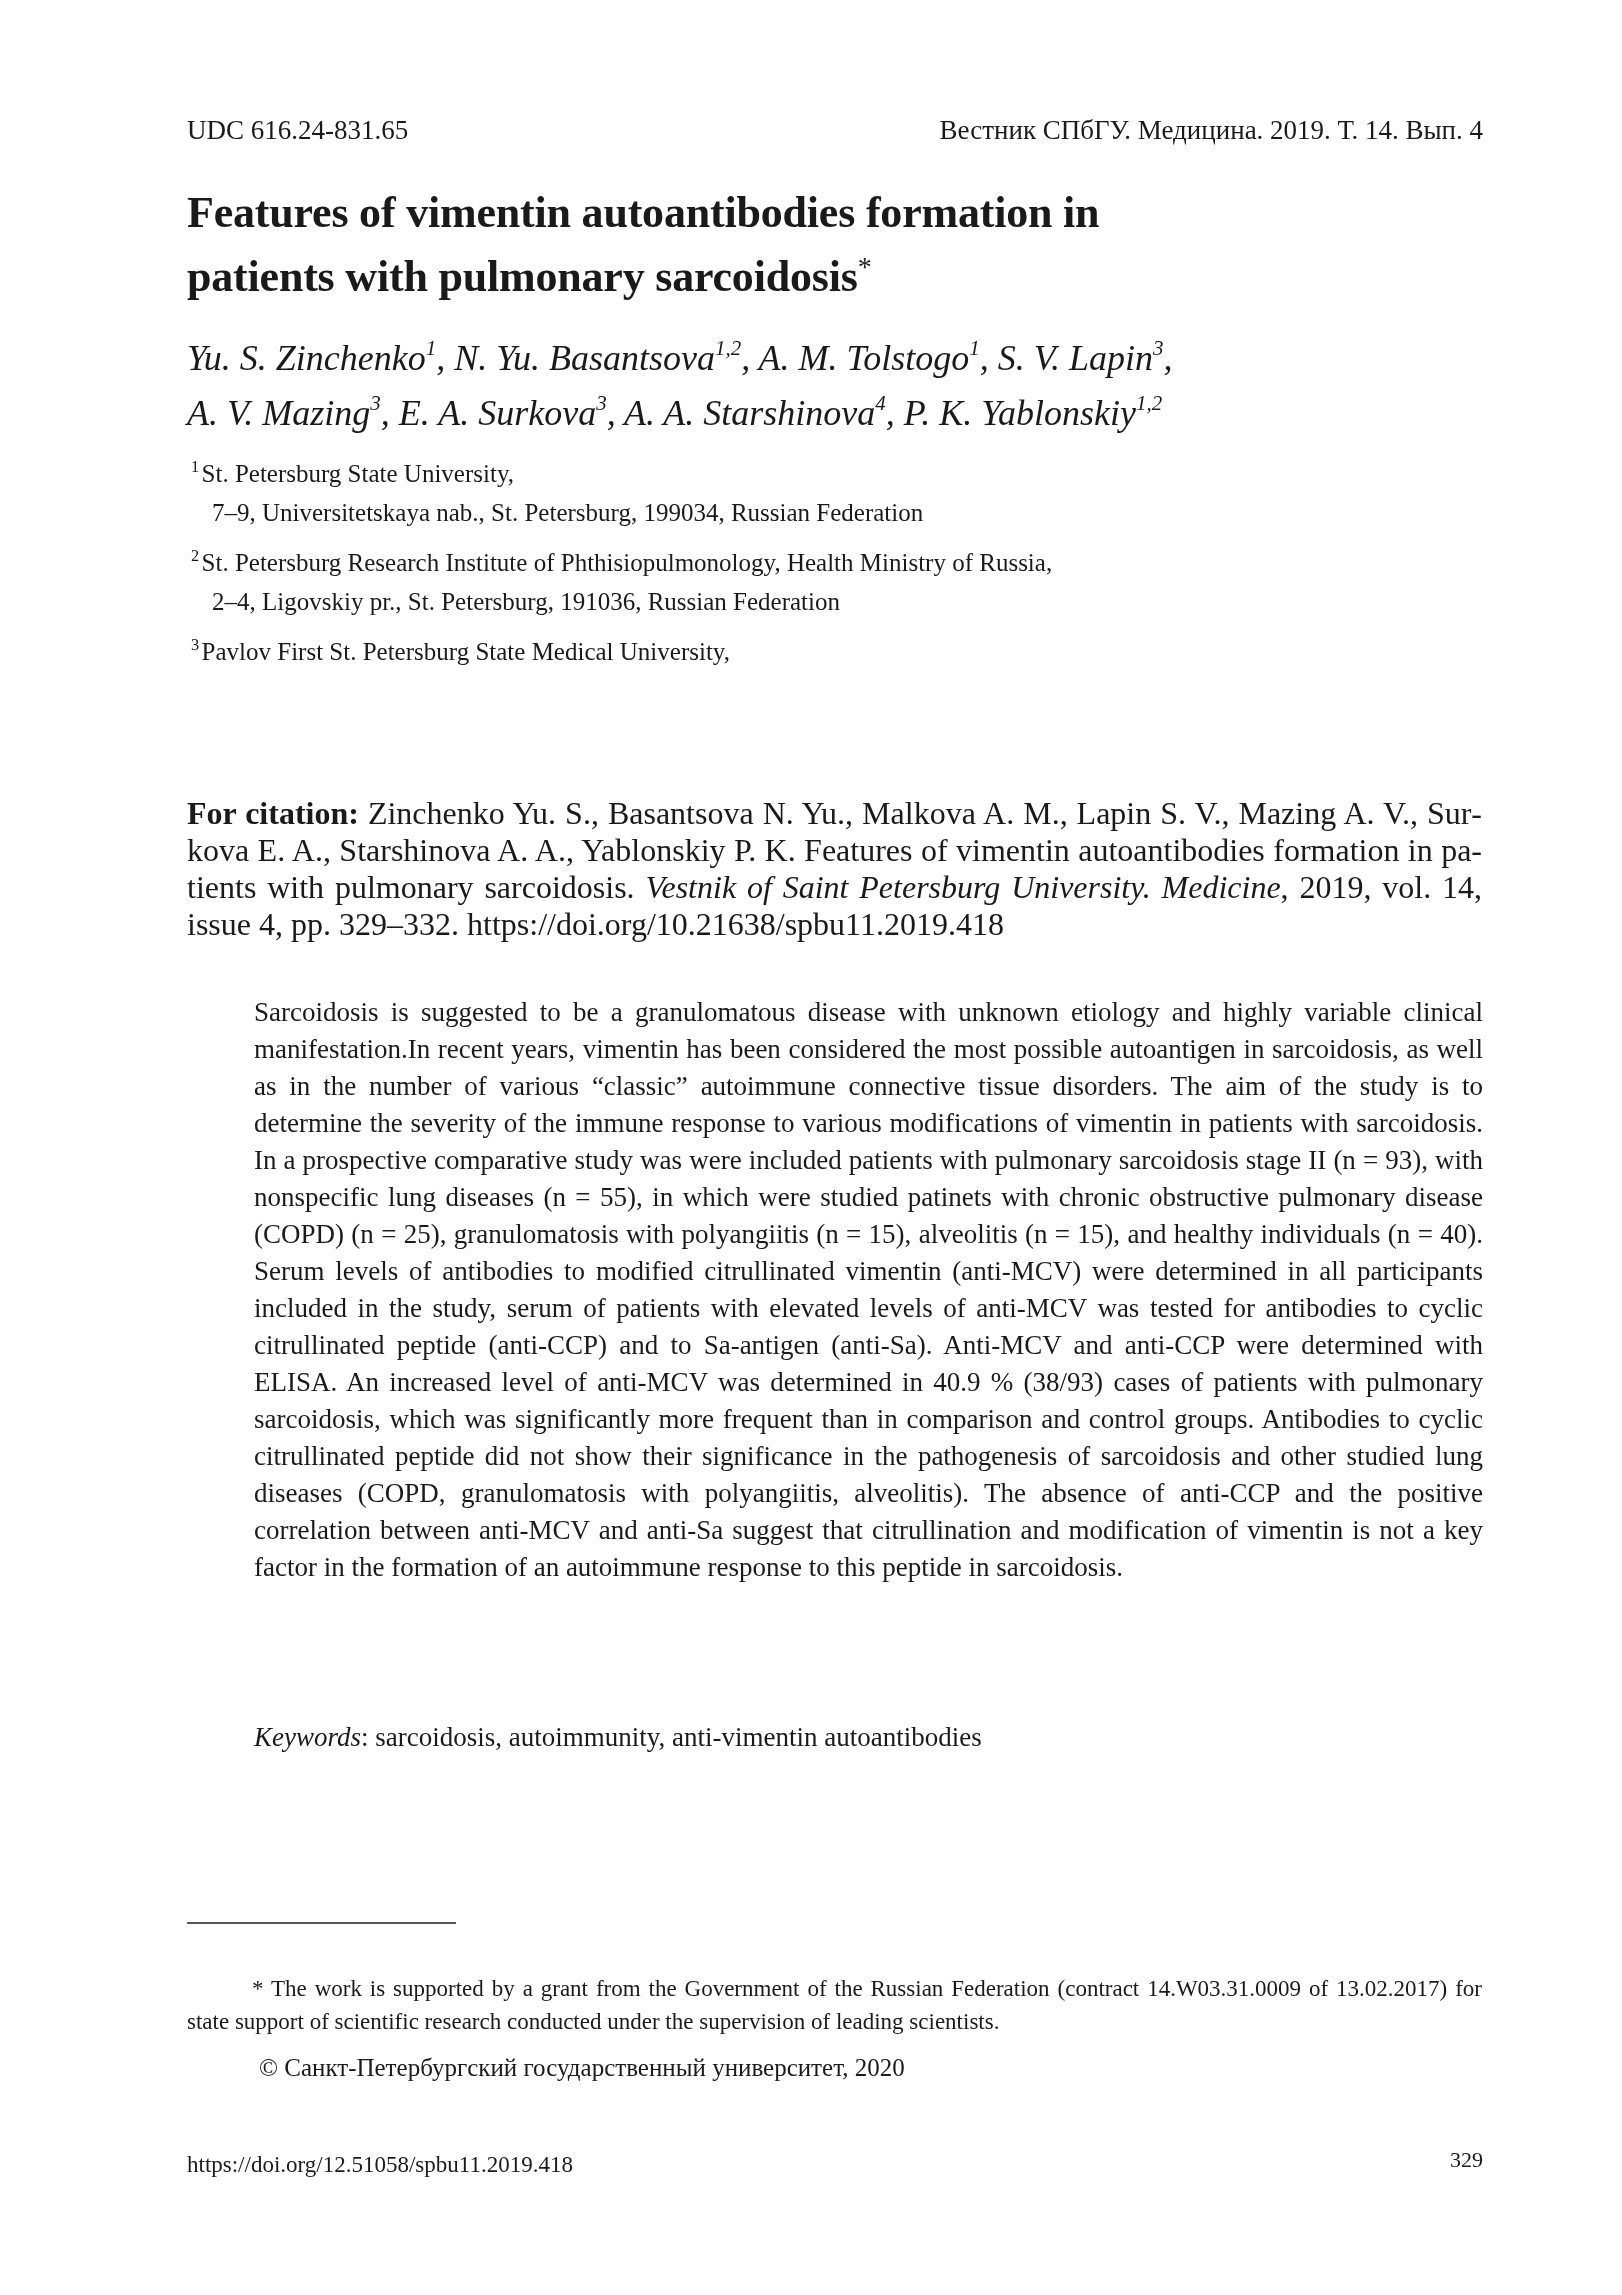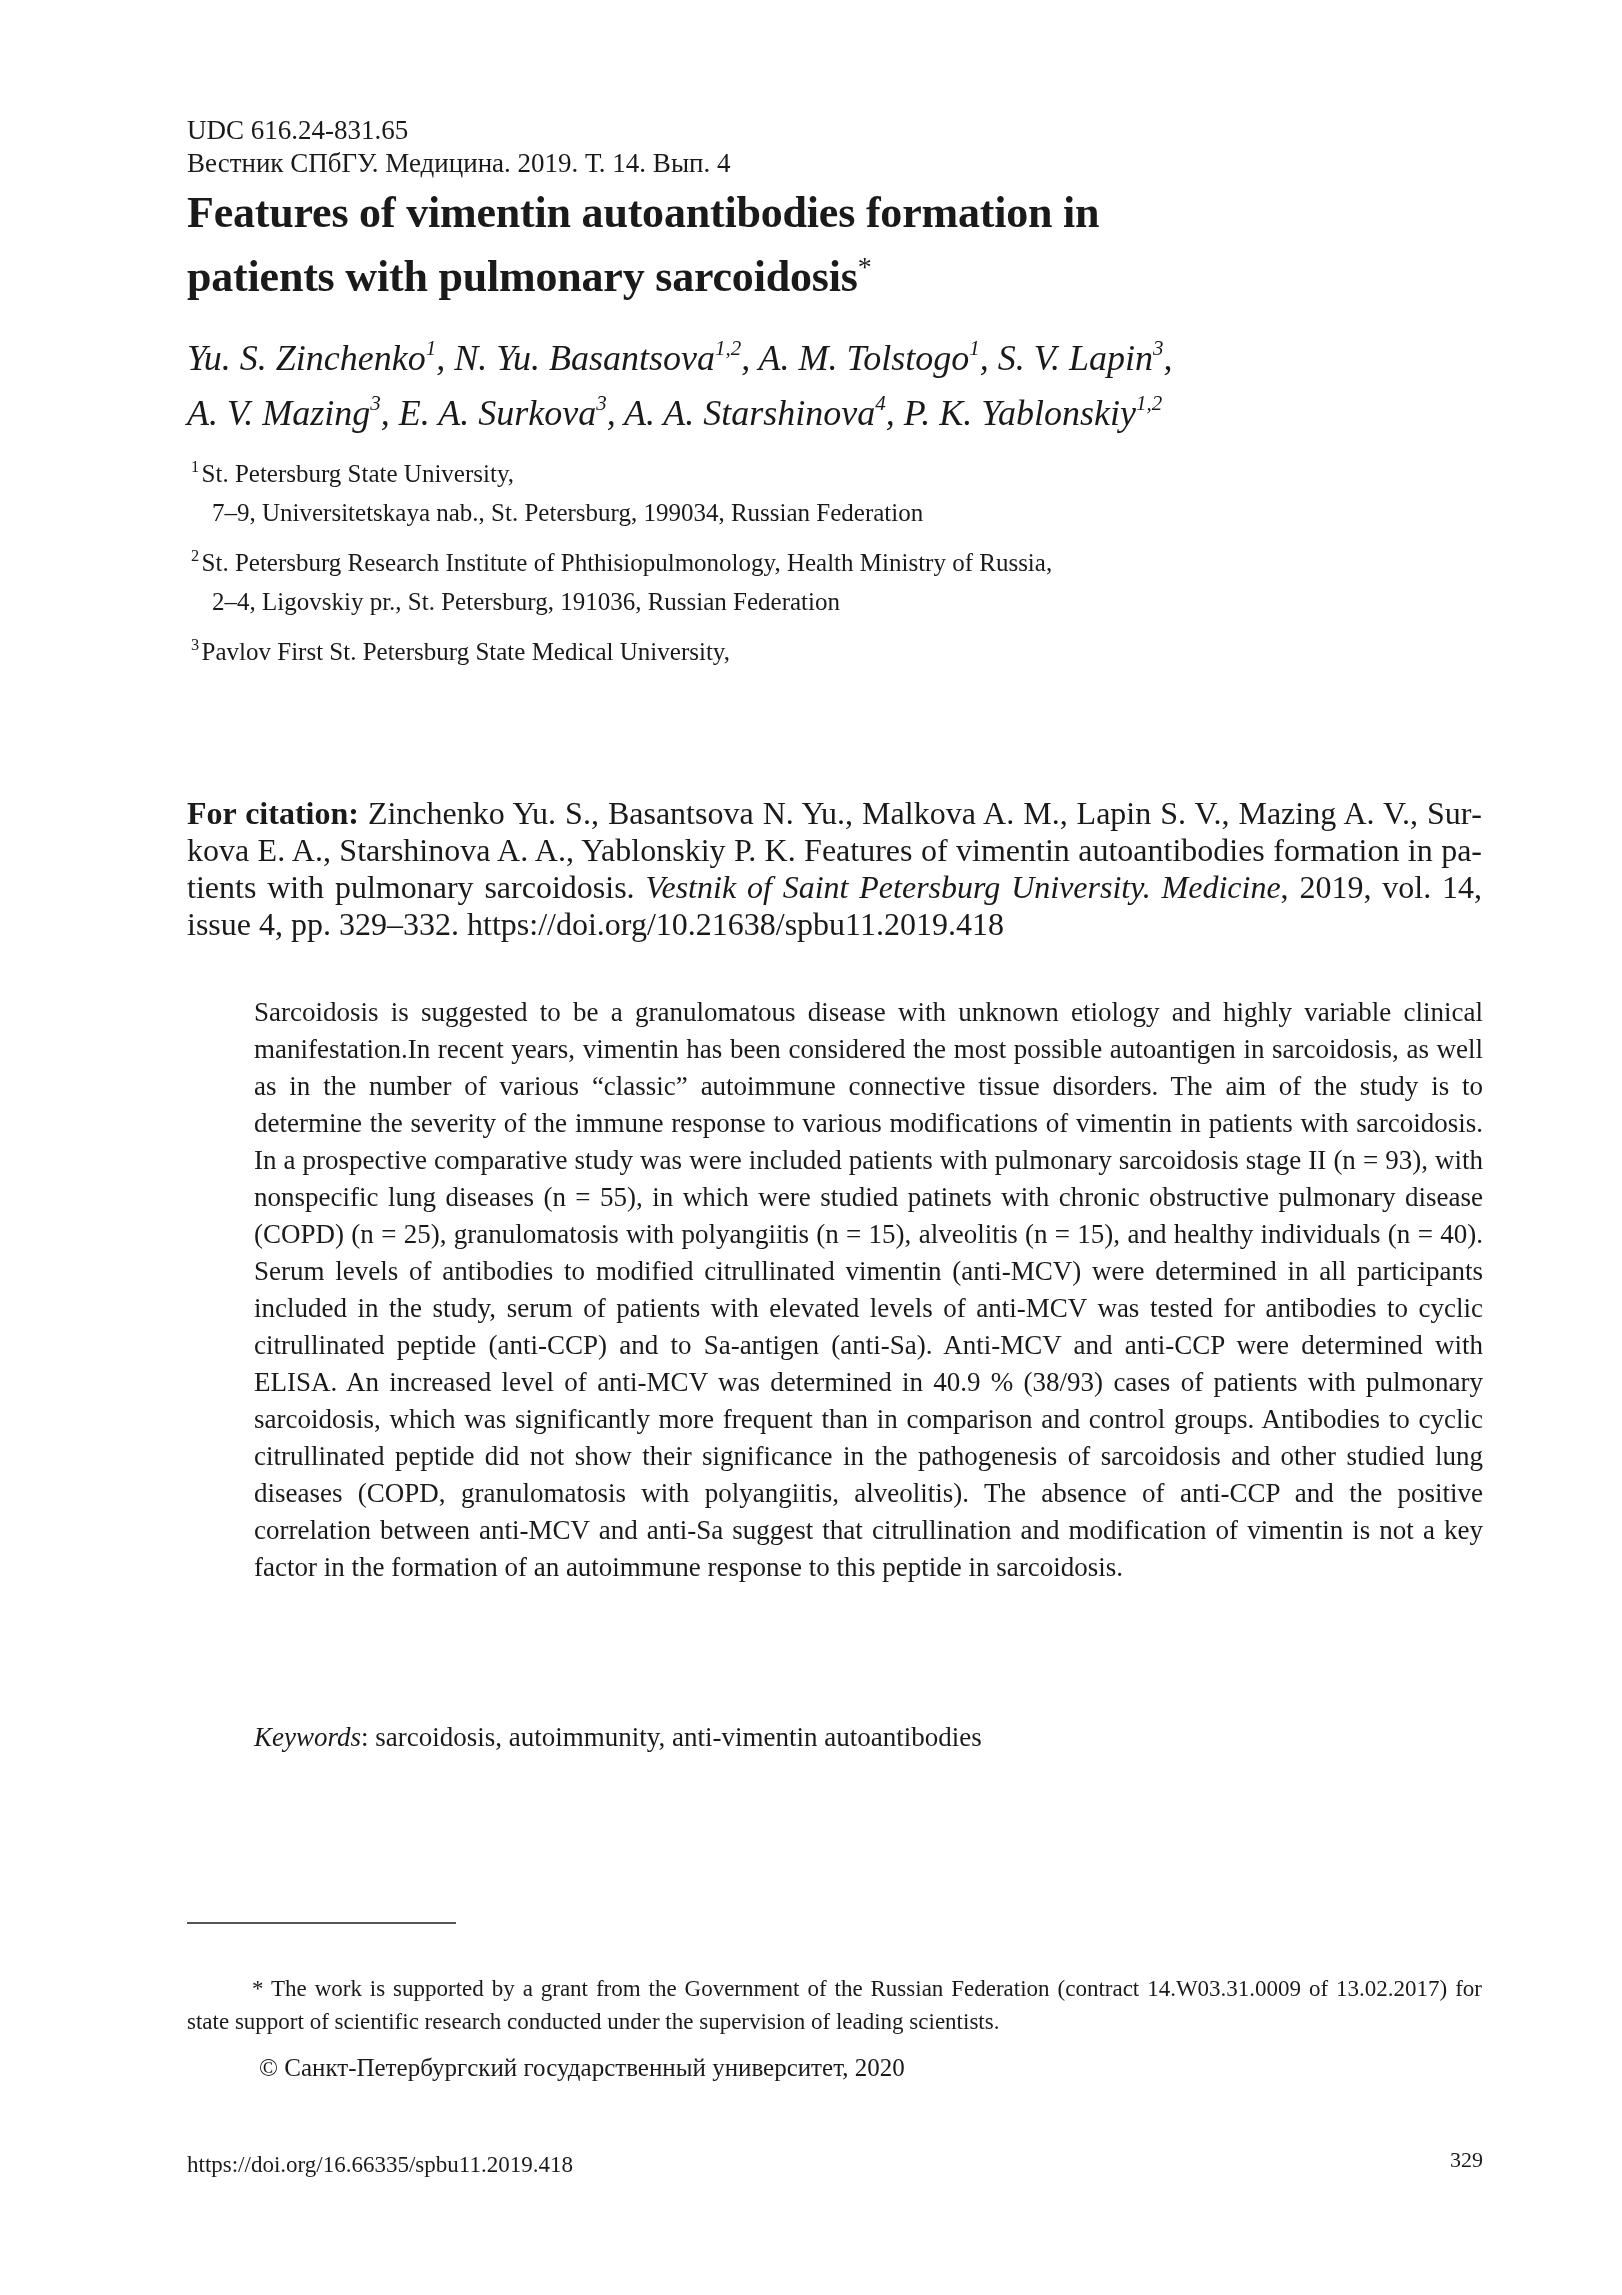--- a/index.html
+++ b/index.html
@@ -1,21 +1,21 @@
 <!DOCTYPE html>
 <html style="font-size:13px"><head>
 <meta charset="utf-8">
 <style>
   html, body { margin: 0; padding: 0; background: #ffffff; }
   body {
     width: 1623px; height: 2295px; position: relative; overflow: hidden;
     font-family: "Liberation Serif", "DejaVu Serif", serif;
     color: #1a1a1a;
   }
-  .abs { position: absolute; flex-direction: column; }
+  .abs { position: absolute; }
   .running-header { left: 187px; right: 140px; top: 114px; font-size: 27px; display: flex; justify-content: space-between; line-height: 33px; }
   .title { left: 187px; top: 186px; width: 1139px; font-size: 44px; font-weight: bold; line-height: 54px; letter-spacing: -0.2px; }
   .title sup { font-size: 28px; font-weight: normal; vertical-align: 14.6px; }
   .authors { left: 187px; top: 325px; width: 1221px; font-size: 36px; font-style: italic; line-height: 46px; }
   .authors sup { font-size: 21px; vertical-align: 14.6px; font-style: italic; }
   .affils { left: 187px; top: 443px; width: 1221px; font-size: 25px; line-height: 39px; }
   .affil { margin: 4px; }
   .affil .line2 { padding-left: 21px; display: block; }
   .affil sup { font-size: 16.3px; vertical-align: 9.8px; margin-right: 2.4px; }
   .citation { left: 187px; top: 795px; width: 1295px; font-size: 32px; line-height: 37px; text-align: justify; }
@@ -71,15 +71,15 @@
 </div>
 
 <div class="abs rule"></div>
 
 <div class="abs footnote">
   <span class="ind"></span><span>*</span><span> The work is supported by a grant from the Government of the Russian Federation (contract 14.W03.31.0009 of 13.02.2017) for state support of scientific research conducted under the supervision of leading scientists.</span>
 </div>
 
 <div class="abs copyright">©  Санкт-Петербургский государственный университет, 2020</div>
 
-<div class="abs footer-doi">https://doi.org/16.66335/spbu11.2019.418</div>
+<div class="abs footer-doi">https://doi.org/12.51058/spbu11.2019.418</div>
 <div class="abs page-num">329</div>
 
 
 </body></html>

